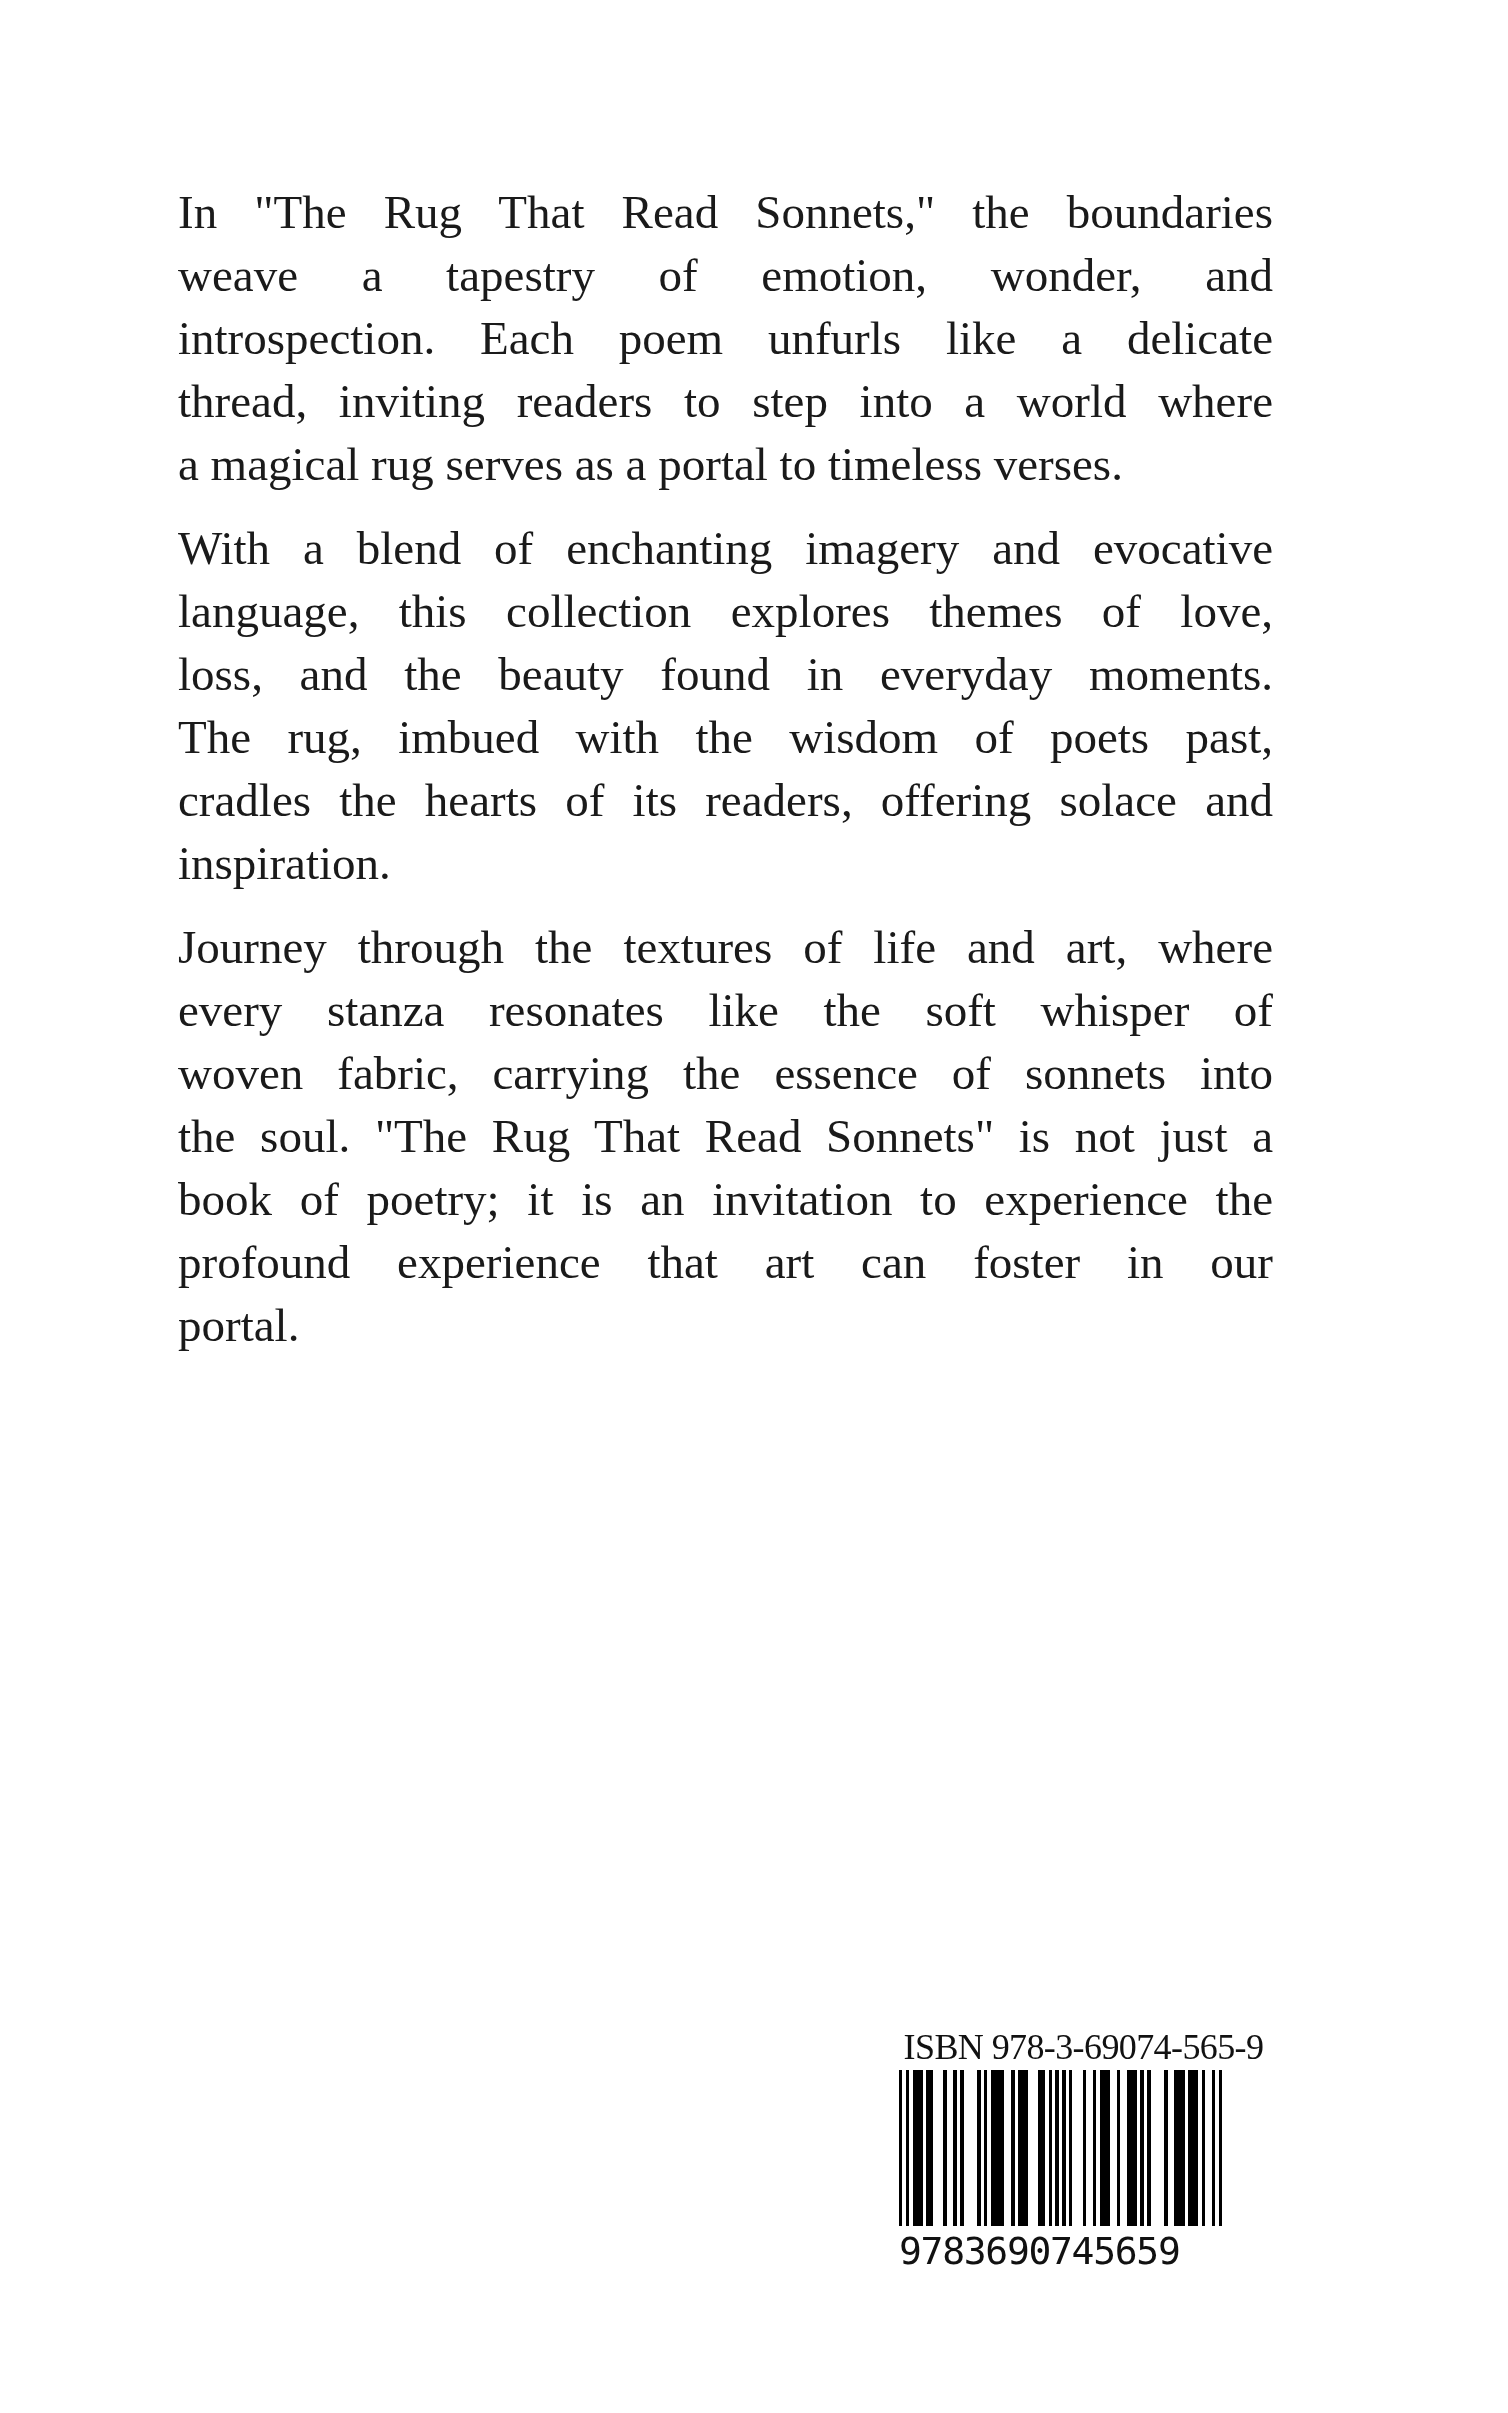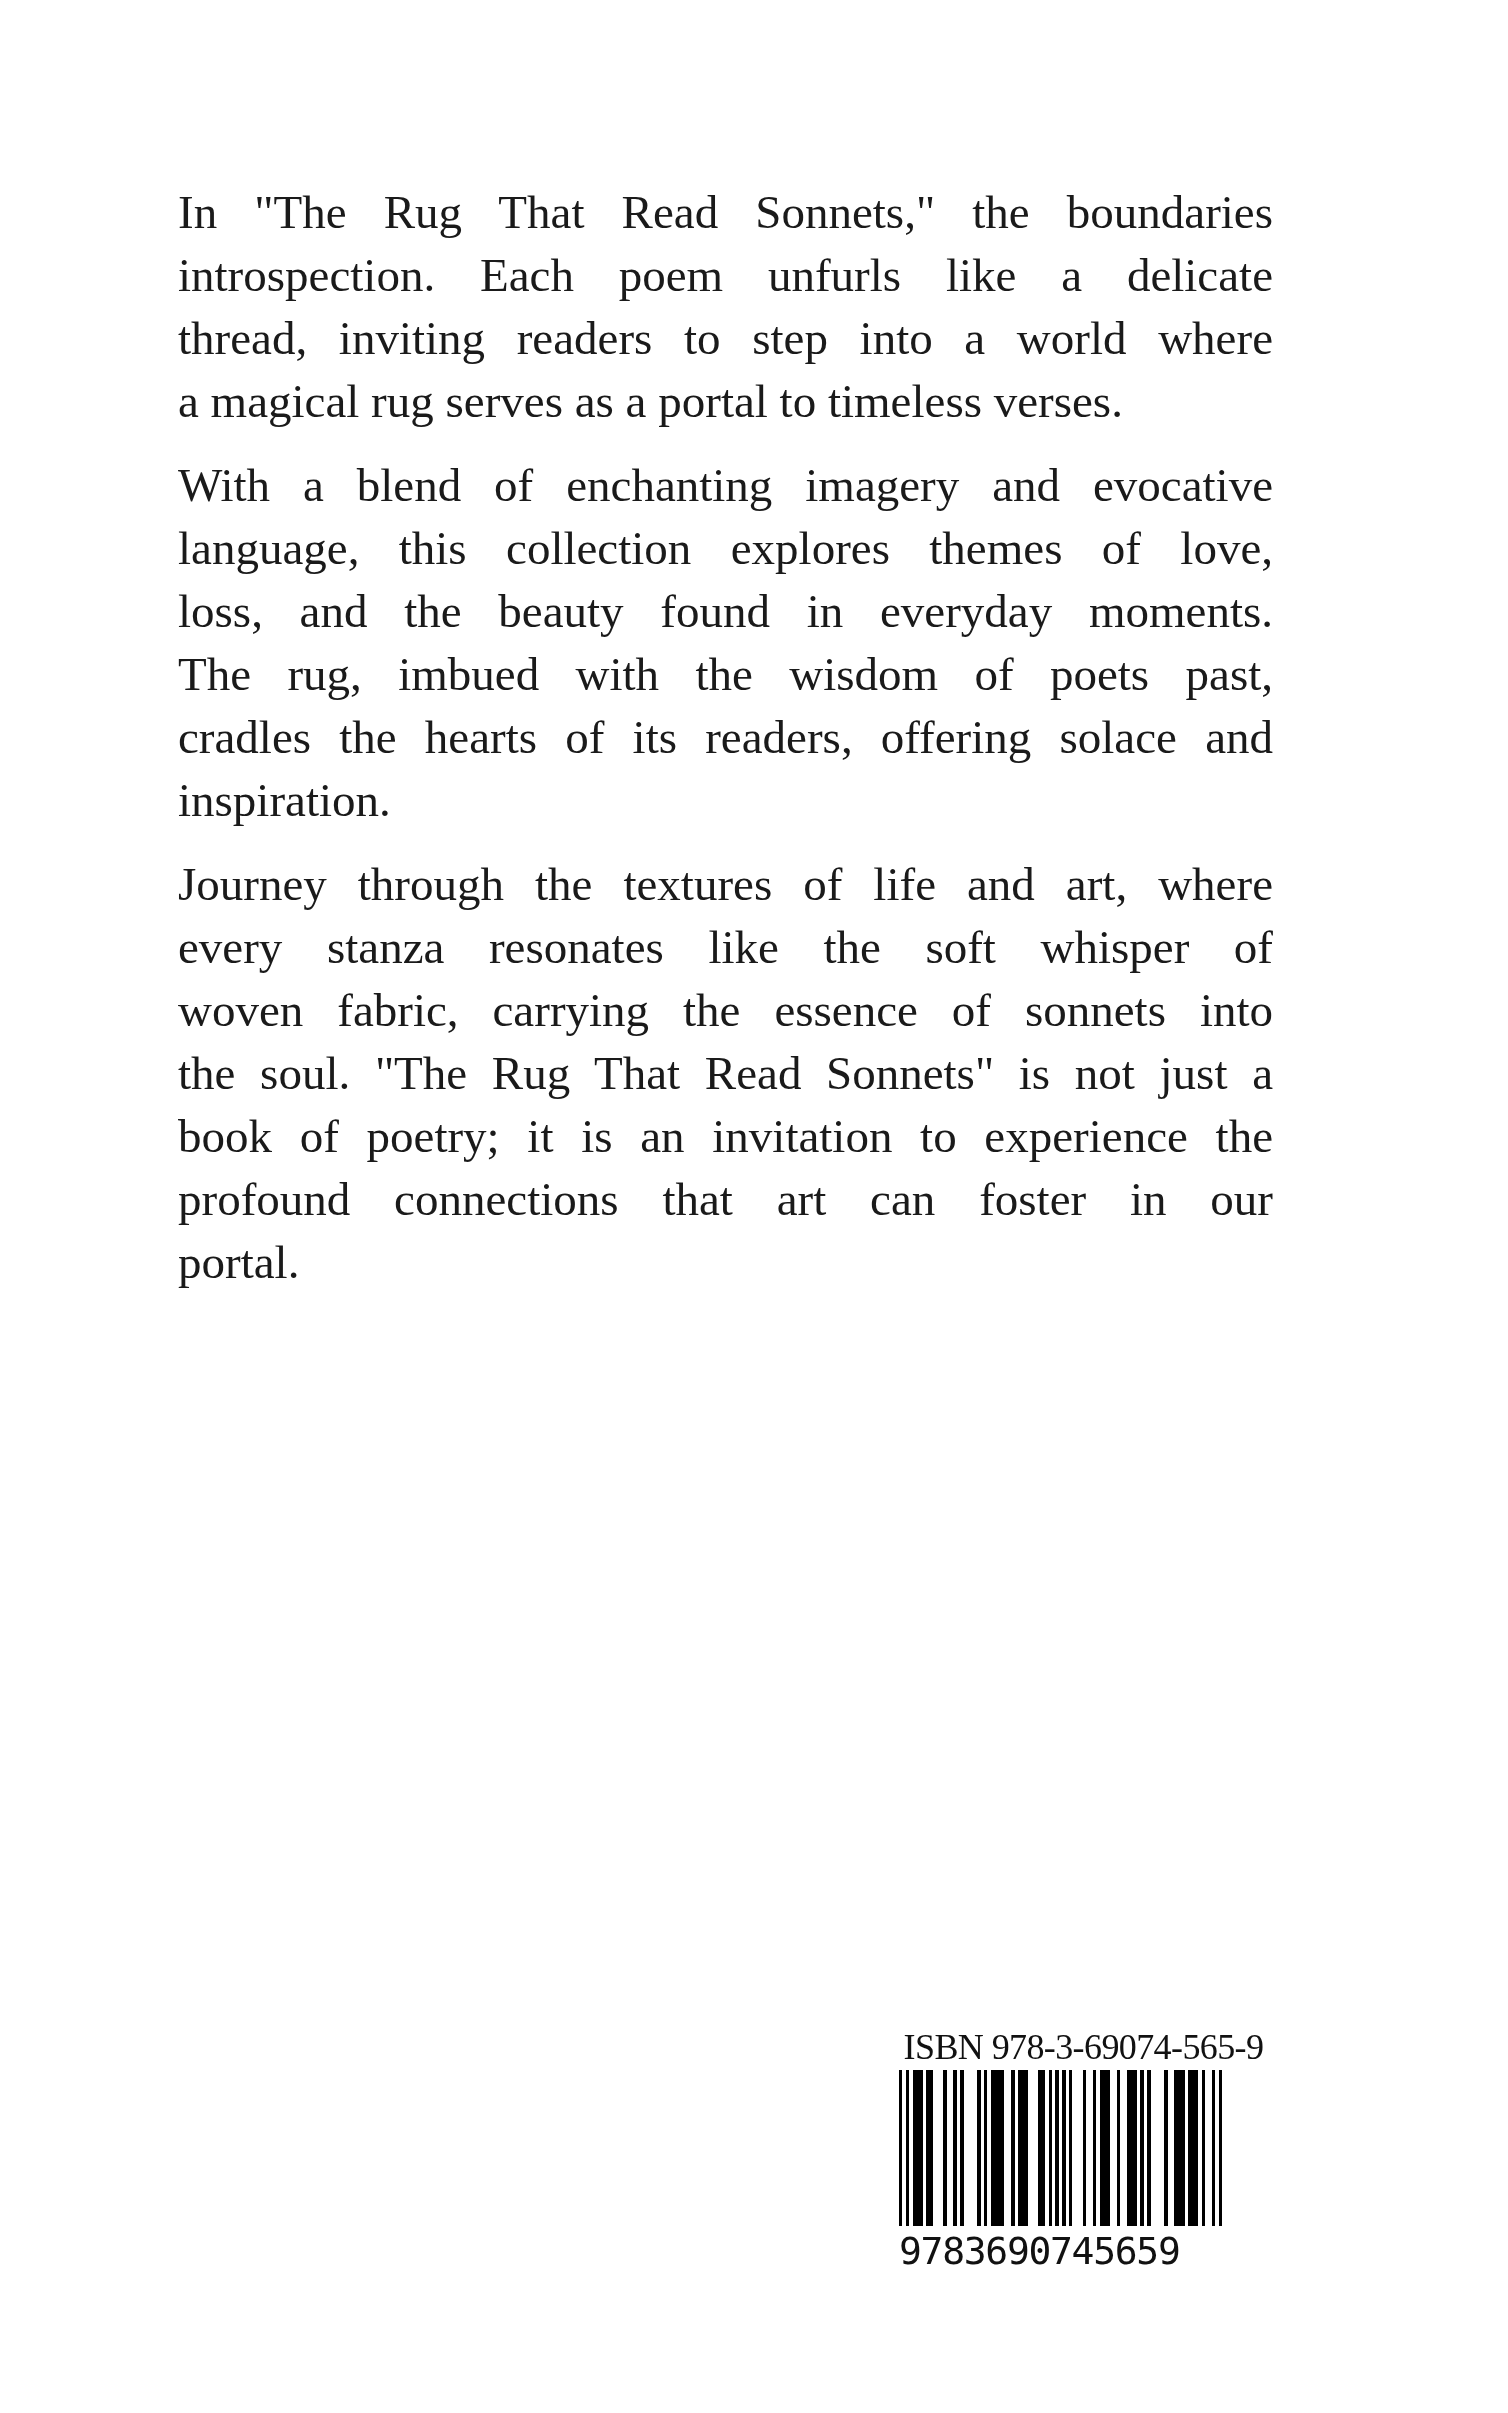--- a/index.html
+++ b/index.html
@@ -79,39 +79,40 @@
   }
 </style>
 </head>
 <body>
 
 <div class="page">
 
   <div class="blurb" id="blurb">
       <div class="para">
         <div class="line">In "The Rug That Read Sonnets," the boundaries</div>
+        <div class="line">weave a tapestry of emotion, wonder, and</div>
         <div class="line">introspection. Each poem unfurls like a delicate</div>
         <div class="line">thread, inviting readers to step into a world where</div>
         <div class="line last">a magical rug serves as a portal to timeless verses.</div>
       </div>
       <div class="para">
         <div class="line">With a blend of enchanting imagery and evocative</div>
         <div class="line">language, this collection explores themes of love,</div>
         <div class="line">loss, and the beauty found in everyday moments.</div>
         <div class="line">The rug, imbued with the wisdom of poets past,</div>
         <div class="line">cradles the hearts of its readers, offering solace and</div>
         <div class="line last">inspiration.</div>
       </div>
       <div class="para">
         <div class="line">Journey through the textures of life and art, where</div>
         <div class="line">every stanza resonates like the soft whisper of</div>
         <div class="line">woven fabric, carrying the essence of sonnets into</div>
         <div class="line">the soul. "The Rug That Read Sonnets" is not just a</div>
         <div class="line">book of poetry; it is an invitation to experience the</div>
-        <div class="line">profound connections that art can foster in our</div>
+        <div class="line">profound experience that art can foster in our</div>
         <div class="line last">portal.</div>
       </div>
     </div>
 
   <div class="isbn-block">
     <div class="isbn-label">ISBN 978-3-69074-565-9</div>
     <svg class="barcode" id="barcode" viewBox="0 0 95 100" preserveAspectRatio="none" xmlns="http://www.w3.org/2000/svg">
         <rect x="0" y="0" width="1" height="100" fill="#000000" shape-rendering="crispEdges"></rect>
         <rect x="2" y="0" width="1" height="100" fill="#000000" shape-rendering="crispEdges"></rect>
         <rect x="4" y="0" width="1" height="100" fill="#000000" shape-rendering="crispEdges"></rect>

